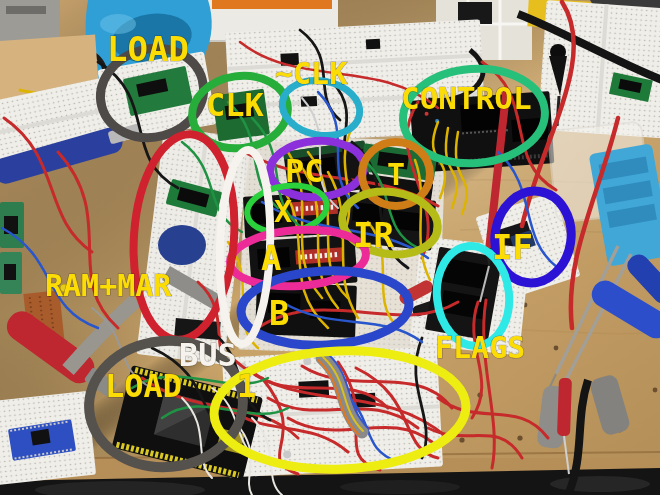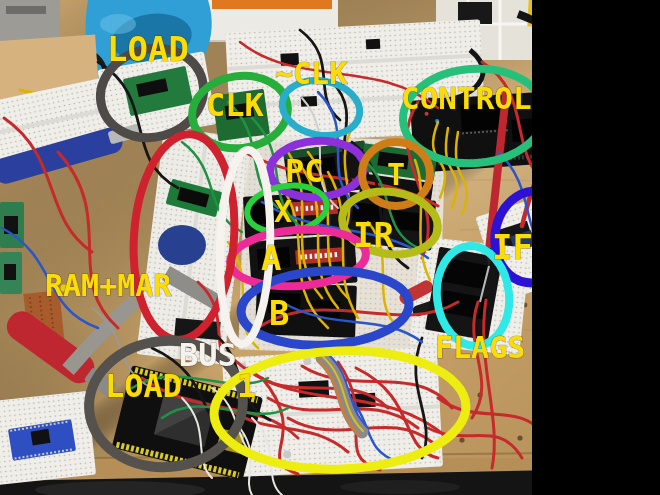--- a/index.html
+++ b/index.html
@@ -1,16 +1,16 @@
 <!DOCTYPE html>
 <html><head>
 <meta charset="utf-8">
 <style>
   html,body{margin:0;padding:0;background:#000;}
-  .stage{position:relative;width:532px;height:495px;overflow:hidden;font-family:"DejaVu Sans Mono","Liberation Mono",monospace;}
+  .stage{position:relative;width:660px;height:495px;overflow:hidden;font-family:"DejaVu Sans Mono","Liberation Mono",monospace;}
   .stage svg{position:absolute;left:0;top:0;}
   text.ann{font-family:"DejaVu Sans Mono","Liberation Mono",monospace;font-weight:bold;paint-order:stroke;stroke:rgba(40,30,0,0.35);stroke-width:1.2px;}
 </style>
 </head>
 <body>
 
 <div class="stage">
 <svg width="660" height="495" viewBox="0 0 660 495" xmlns="http://www.w3.org/2000/svg">
   <defs>
     <pattern id="bbdots" width="5" height="5" patternUnits="userSpaceOnUse">

